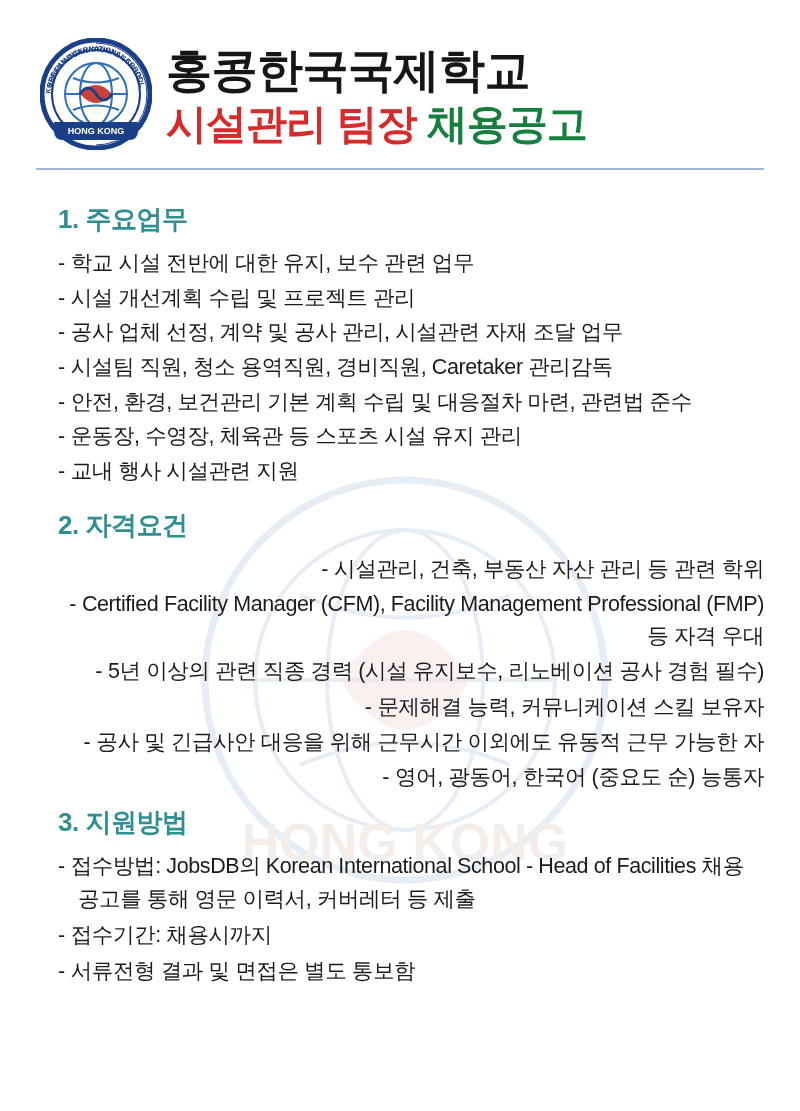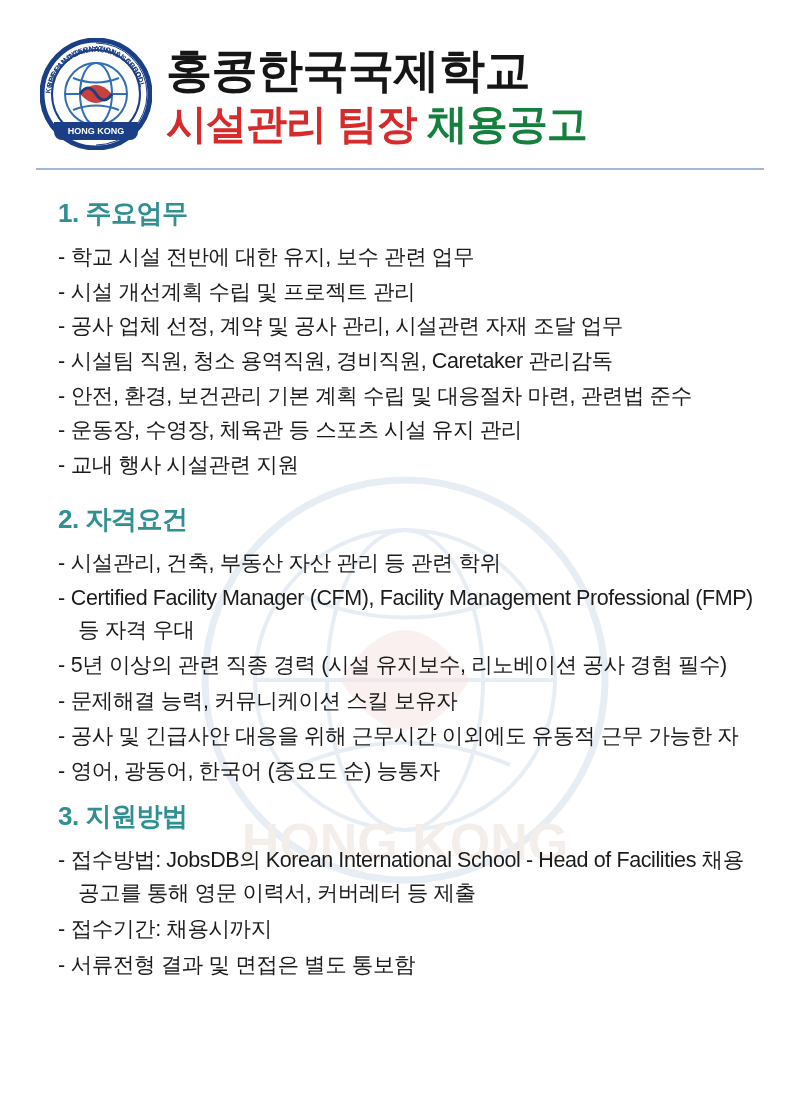--- a/index.html
+++ b/index.html
@@ -74,21 +74,21 @@
   .headline .dark { color: #15803d; }
 
   .rule {
     margin: 18px 36px 0 36px;
     height: 2px;
     background: #9fb8d4;
   }
 
   
   .content {
-    padding: 12px 36px 0 36px;
+    padding: 18px 36px 0 36px;
   }
   .section { margin-bottom: 2px; }
 
   .section-title {
     color: #2f8f93;
     font-size: 26px;
     font-weight: 700;
     letter-spacing: -0.5px;
     margin: 14px 0 10px 22px;
   }
@@ -104,21 +104,21 @@
     font-size: 21.5px;
     line-height: 1.52;
     letter-spacing: -0.4px;
     color: #1b1b1b;
     margin-bottom: 2px;
     padding-left: 20px;
     text-indent: -20px;
   }
   ul.items li .dash { margin-right: 6px; }
 
-  #section-2 ul.items li { line-height: 1.5; margin-bottom: 3px; }
+  #section-2 ul.items li { line-height: 1.5; margin-bottom: 3px; text-align: right; }
   #section-3 ul.items li { line-height: 1.5; margin-bottom: 4px; }
 </style>
 </head>
 <body>
 
 <div class="watermark">
   <svg viewBox="0 0 430 520" width="430" height="520" xmlns="http://www.w3.org/2000/svg">
     <circle cx="215" cy="250" r="200" fill="none" stroke="#5b86b5" stroke-width="7"></circle>
     <circle cx="215" cy="250" r="150" fill="none" stroke="#5b86b5" stroke-width="4"></circle>
     <ellipse cx="215" cy="250" rx="78" ry="150" fill="none" stroke="#5b86b5" stroke-width="4"></ellipse>

